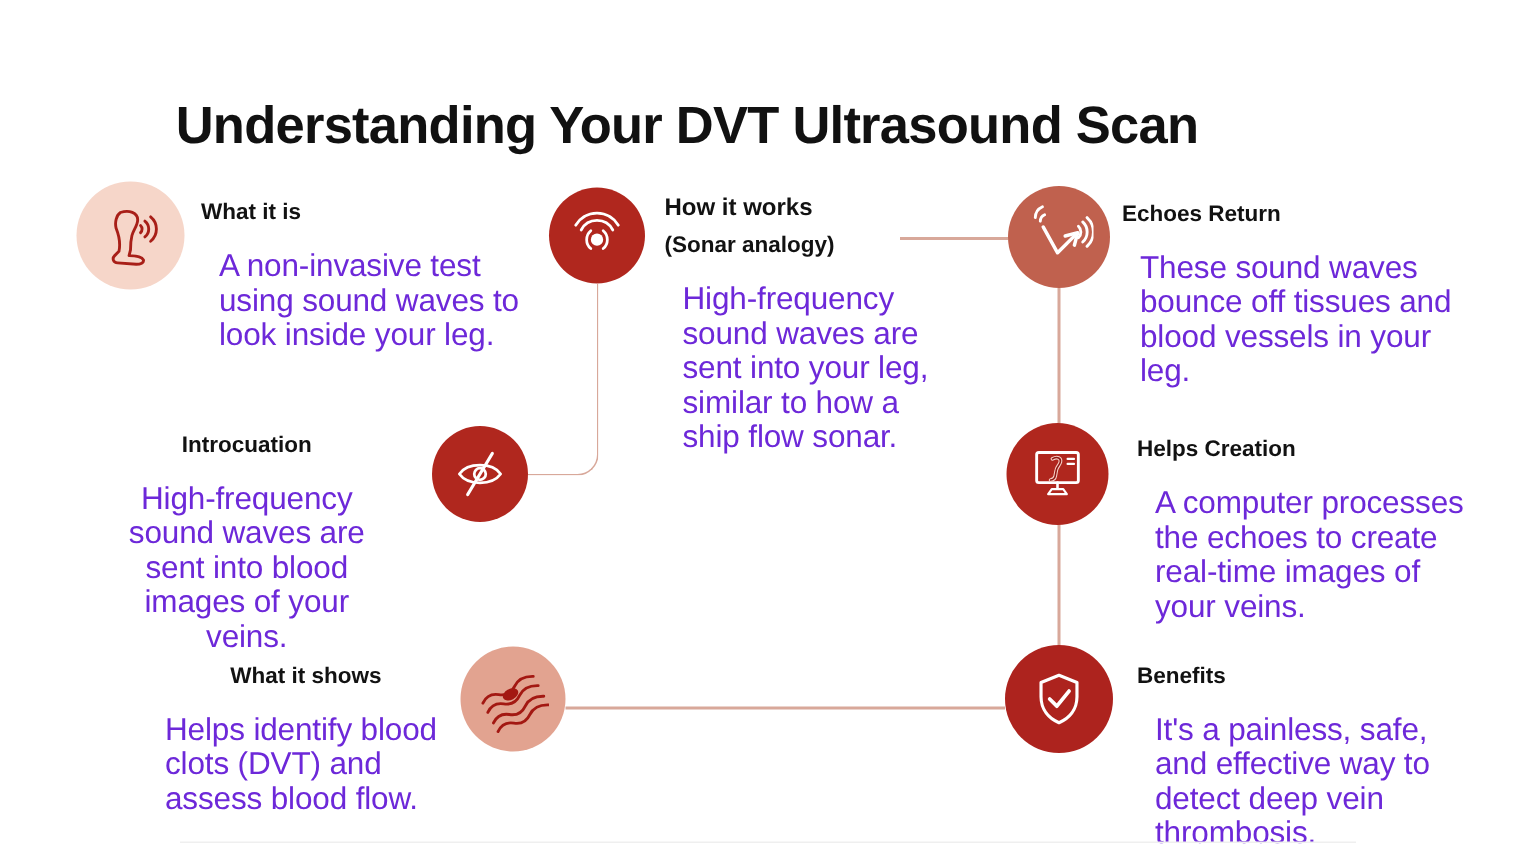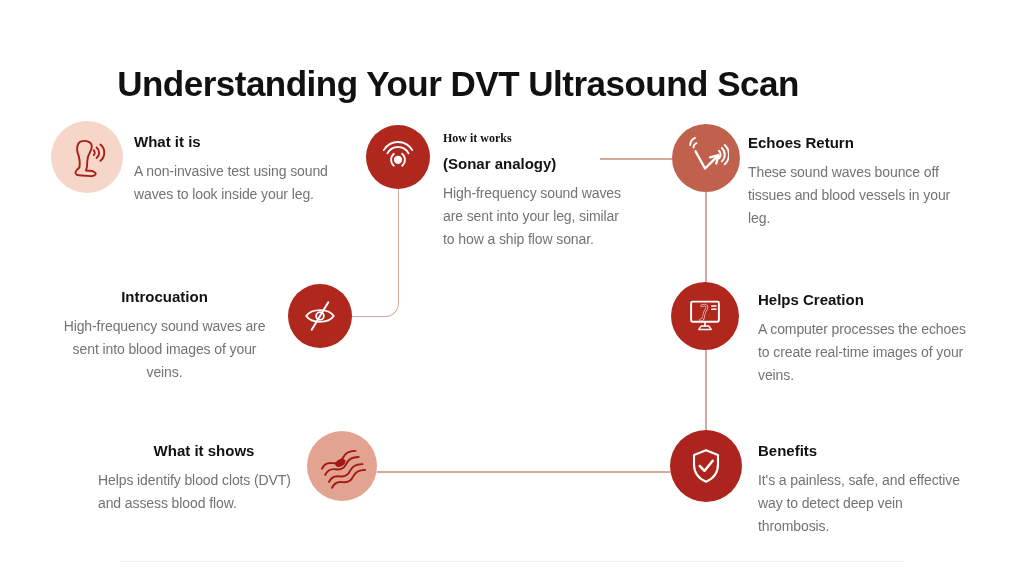--- a/index.html
+++ b/index.html
@@ -14,22 +14,22 @@
   .circle{
     position:absolute;border-radius:50%;display:flex;align-items:center;justify-content:center;
   }
   .c-darkred{background:#b0271e;}
   .c-darkred2{background:#ad231e;}
   .c-terracotta{background:#c0614e;}
   .c-lightpink{background:#f6d6c9;}
   .c-salmon{background:#e2a390;}
   .txt{position:absolute;}
   .h{font-size:15px;font-weight:700;color:#121212;line-height:25px;margin:0 0 6px 0;}
-  .h2{font-size:12px;font-weight:700;color:#121212;line-height:25px;margin:0;font-family:Liberation Serif, serif;}
-  .b{font-size:14px;color:#737373;line-height:23px;letter-spacing:-0.1px;margin:0;}
+  .h2{font-size:16px;font-weight:700;color:#121212;line-height:25px;margin:0;}
+  .b{font-size:21px;color:#6d28d9;line-height:23px;letter-spacing:-0.1px;margin:12px;}
   .line{position:absolute;background:#d8a89a;}
   .elbow{
     position:absolute;border-right:1.5px solid #d8a89a;border-bottom:1.5px solid #d8a89a;
     border-bottom-right-radius:14px;
   }
   .footline{position:absolute;height:1px;background:#efefef;}
   svg{display:block;}
 </style>
 </head>
 <body>

